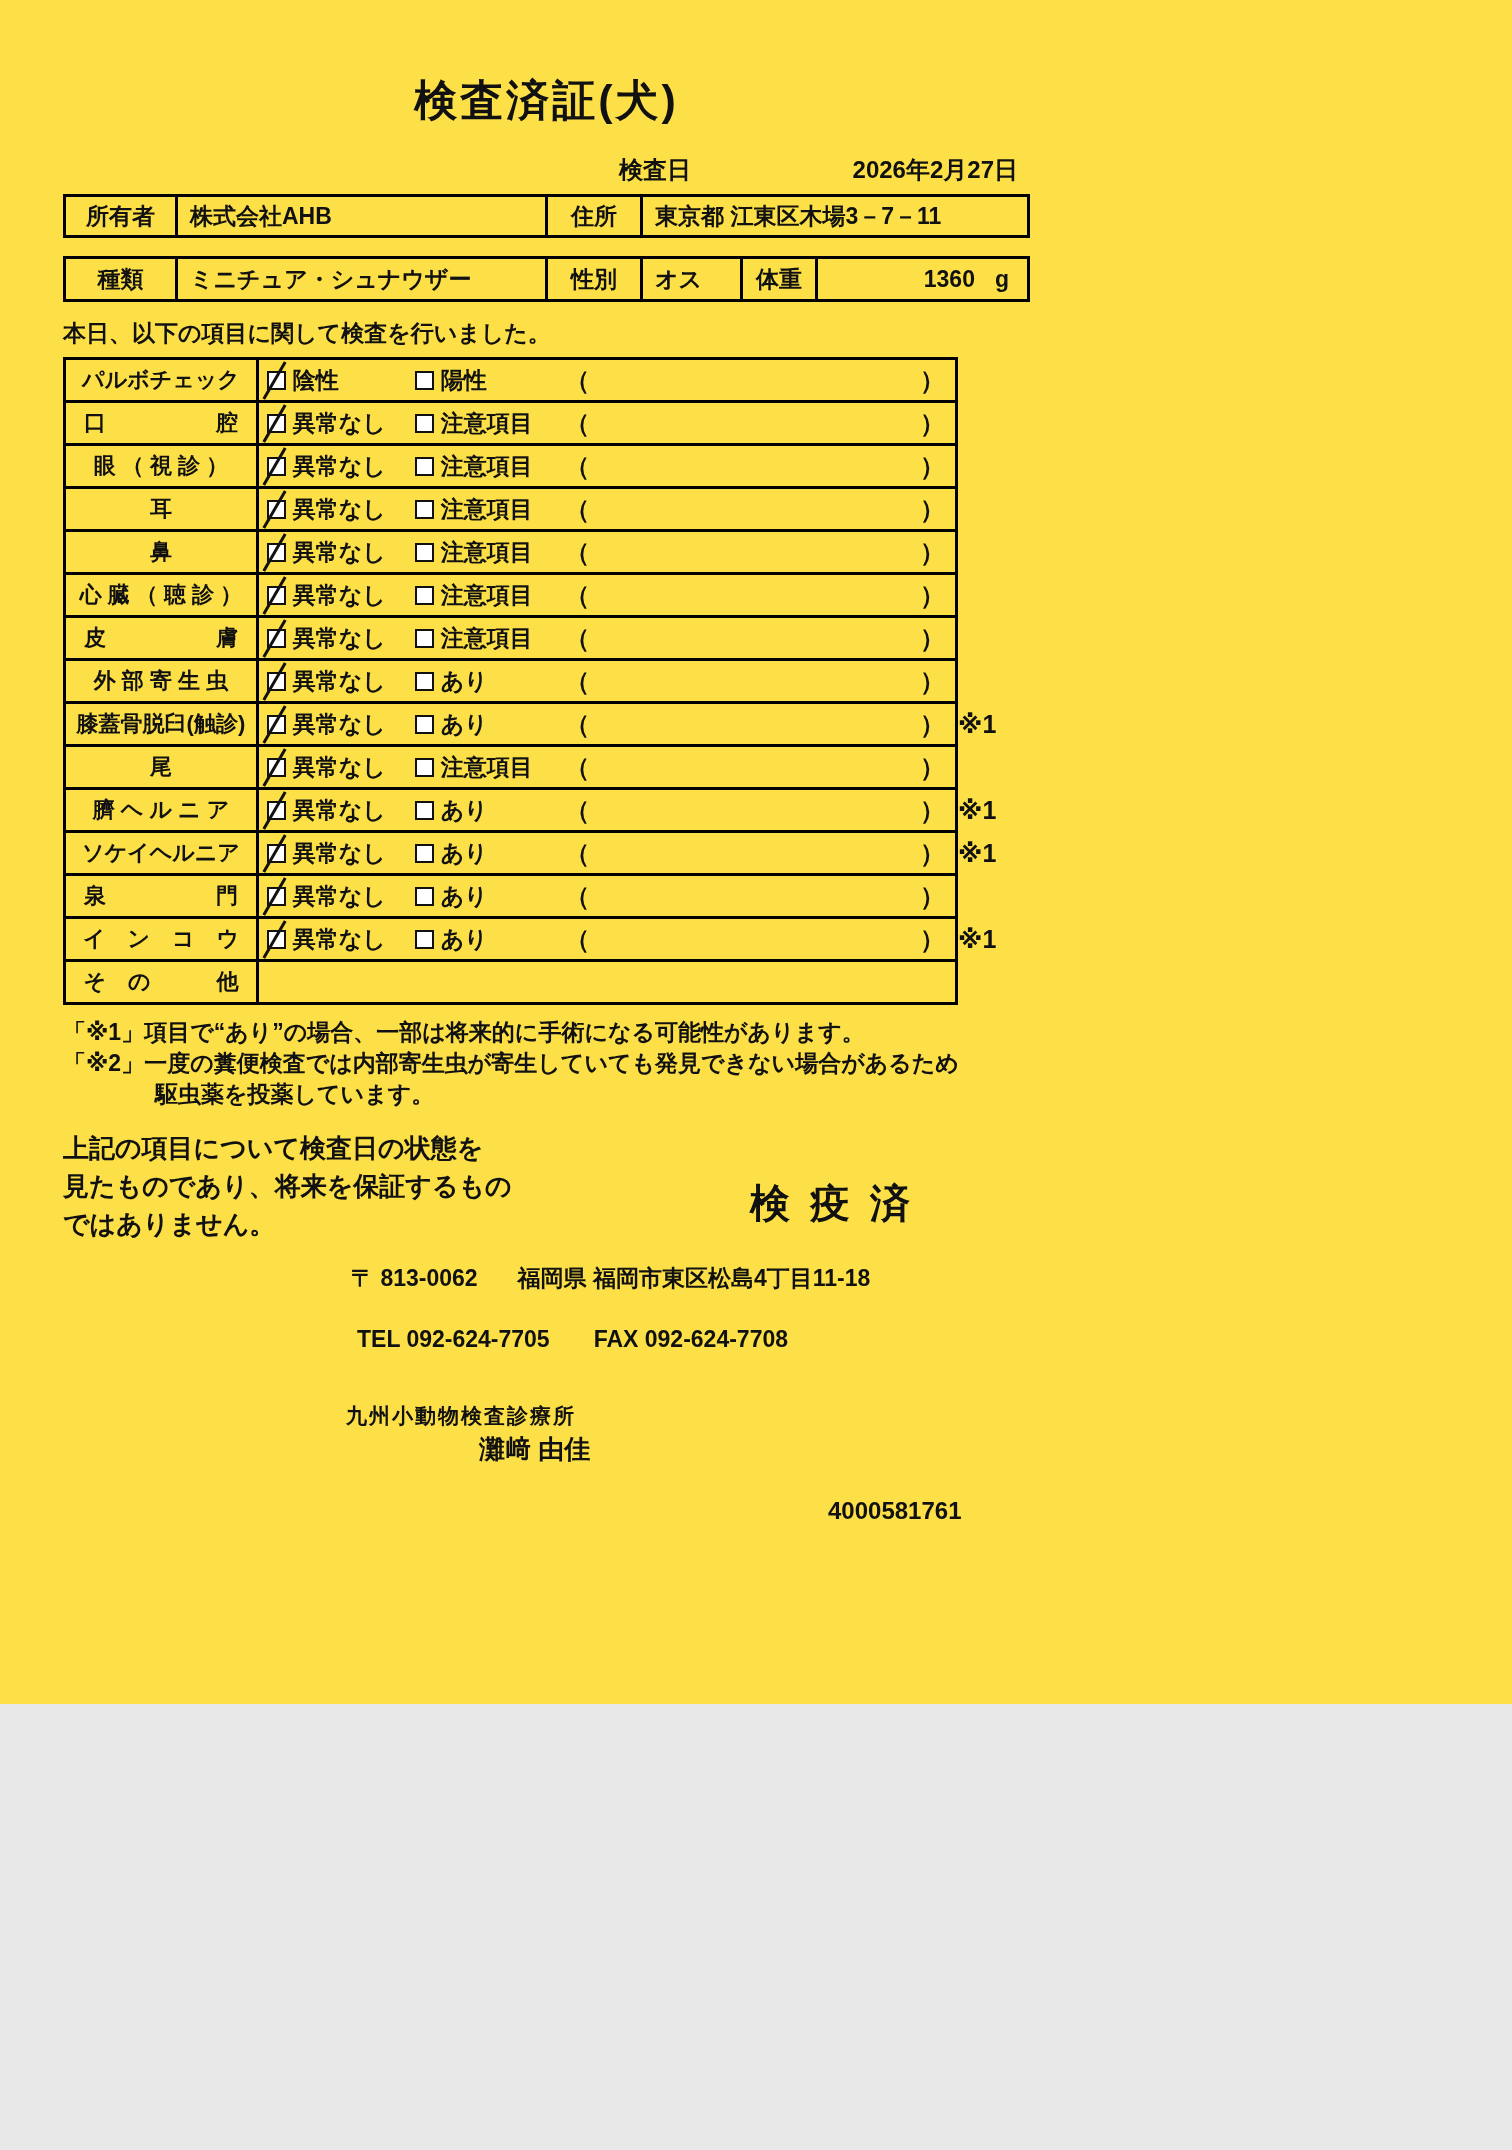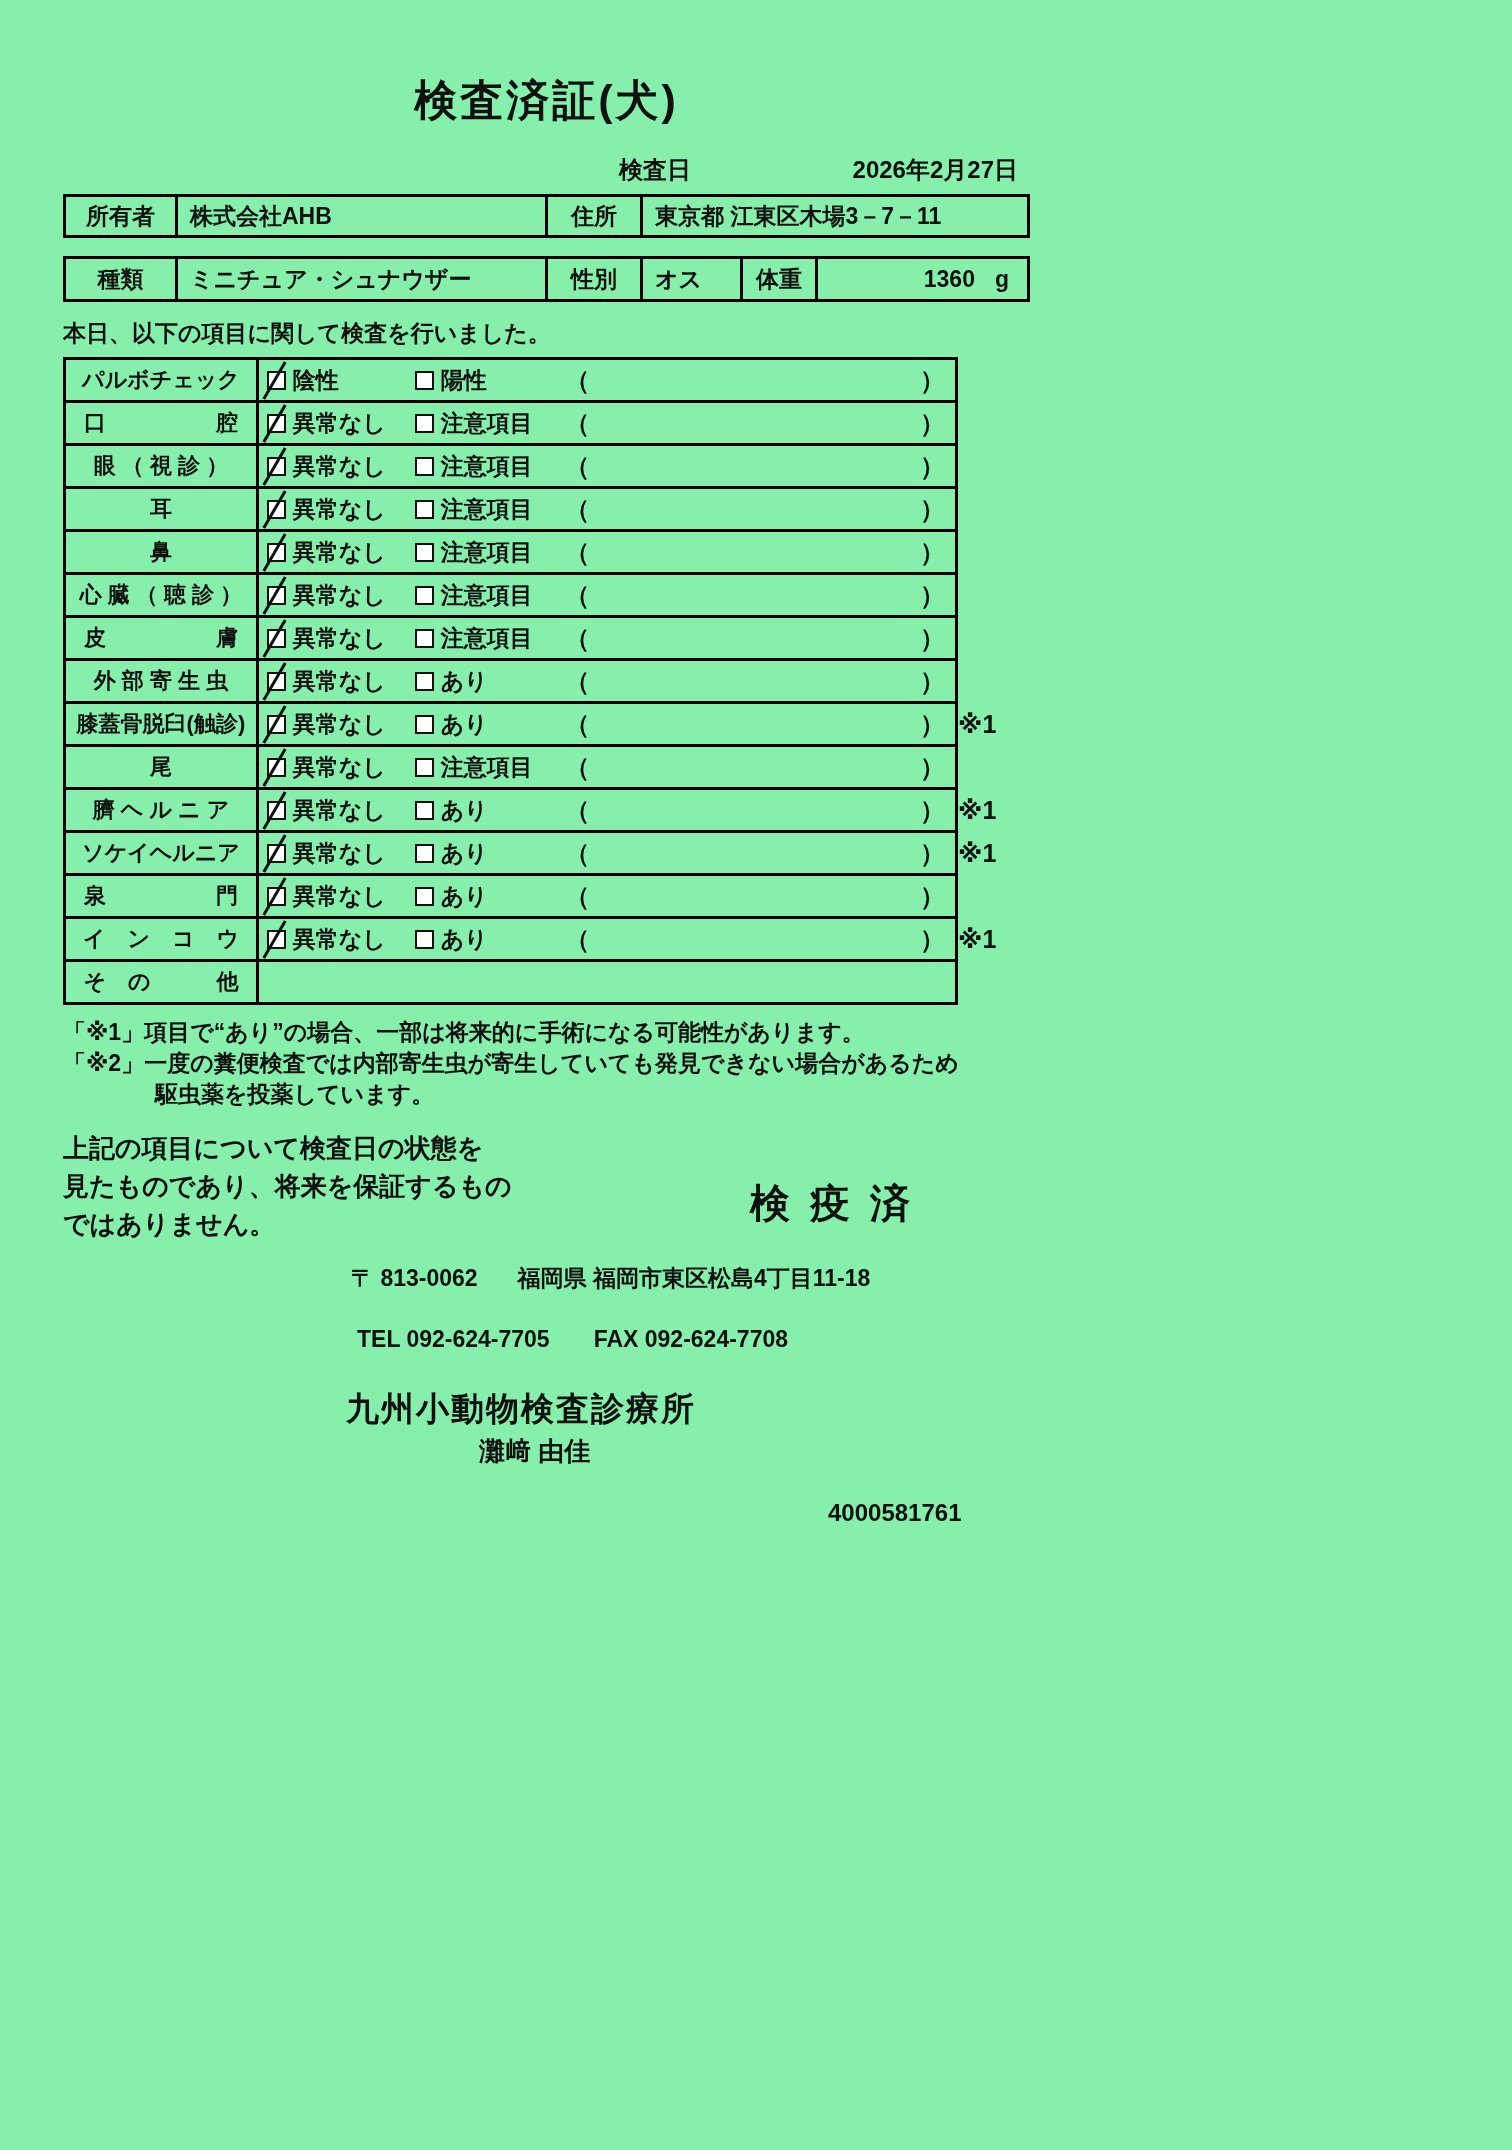--- a/index.html
+++ b/index.html
@@ -1,19 +1,19 @@
 <!DOCTYPE html>
 <html><head>
 <meta charset="utf-8">
 <style>
   html,body{margin:0;padding:0;background:#e8e8e8;}
   .page{
     position:relative;
-    width:1512px;height:2150px;
-    background:#86efac;
+    width:1512px;height:1704px;
+    background:#fde047;
     font-family:"Liberation Sans","DejaVu Sans",sans-serif;
     color:#111;
     overflow:hidden;
   }
   .content{position:absolute;left:63px;top:0;width:967px;}
   .title{
     margin:72px 0 0 0;
     text-align:center;
     font-size:43px;font-weight:700;letter-spacing:3px;
   }
@@ -67,21 +67,21 @@
 
   .disclaimer-row{display:flex;margin-top:20px;}
   .disclaimer{font-size:26px;font-weight:700;line-height:1.45;white-space:pre-line;}
   .stamp{
     margin-left:auto;margin-right:100px;align-self:center;margin-top:34px;
     font-size:40px;font-weight:700;letter-spacing:20px;white-space:nowrap;
   }
 
   .postal-row{margin-top:20px;margin-left:288px;display:flex;gap:40px;font-size:23px;font-weight:700;}
   .tel-row{margin-top:32px;margin-left:294px;display:flex;gap:44px;font-size:23px;font-weight:700;}
-  .clinic-name{margin-top:34px;margin-left:283px;font-size:33px;font-weight:700;letter-spacing:2px;}
+  .clinic-name{margin-top:49px;margin-left:283px;font-size:21px;font-weight:700;letter-spacing:2px;}
   .vet-name{margin-top:2px;margin-left:416px;font-size:26px;font-weight:700;}
   .serial{margin-top:30px;margin-left:765px;font-size:24px;font-weight:700;}
 </style>
 </head>
 <body>
 
 <div class="page">
   <div class="content">
 
     <h1 class="title">検査済証(犬)</h1>

